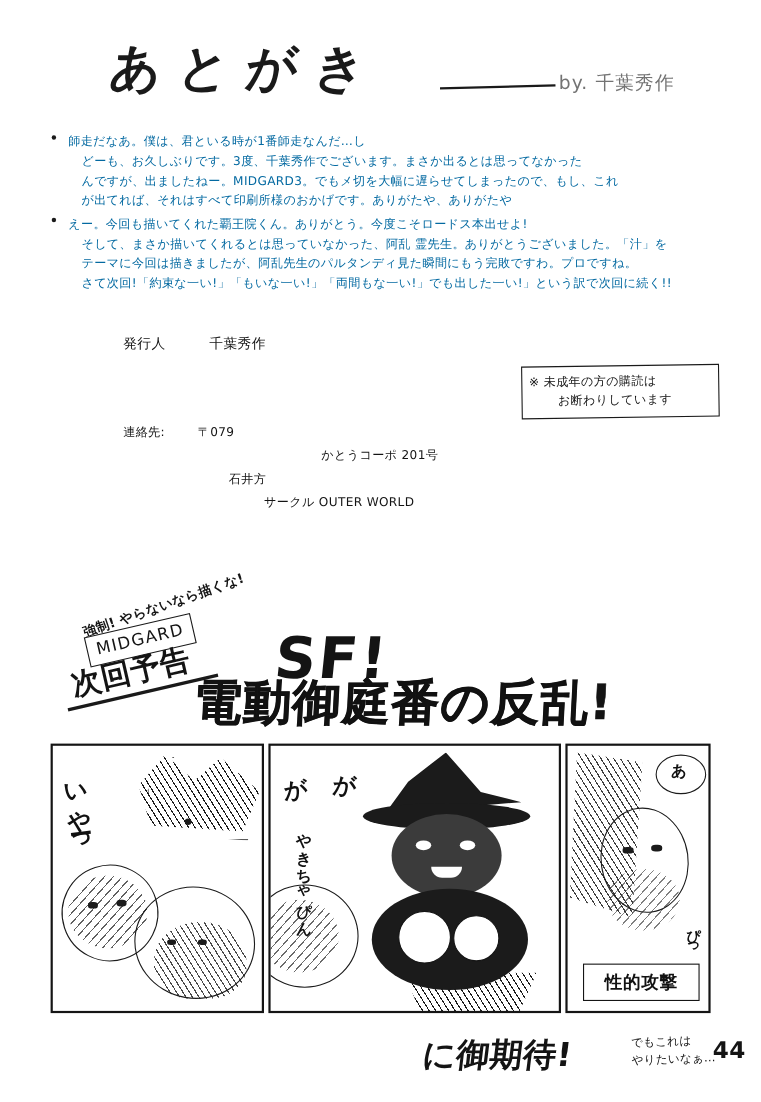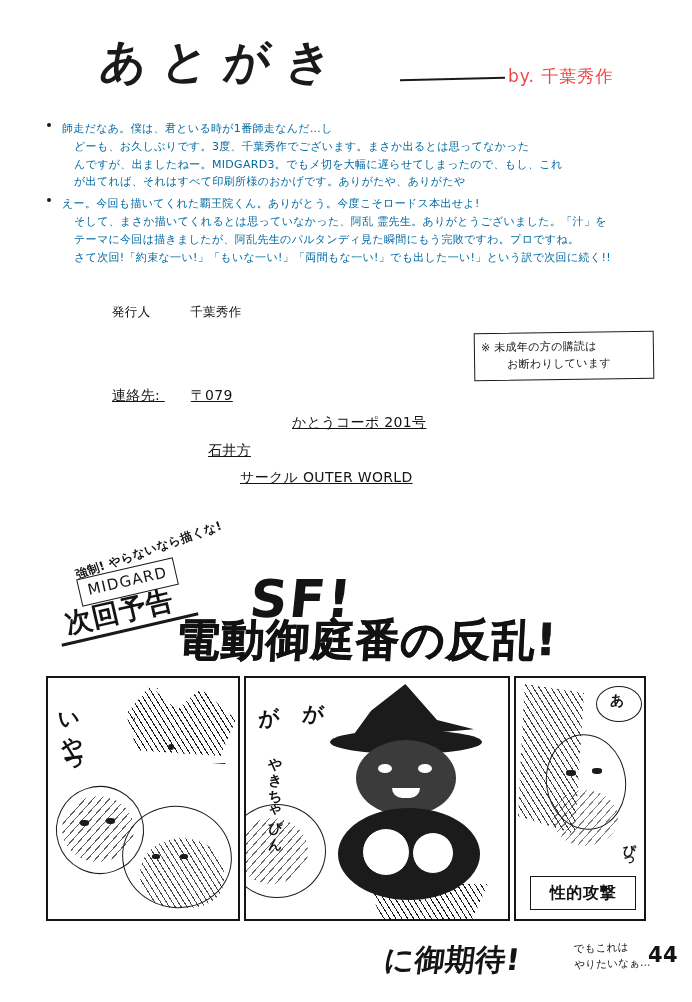--- a/index.html
+++ b/index.html
@@ -39,21 +39,21 @@
     color: #1a1a1a;
     transform: skewX(-5deg);
     white-space: nowrap;
   }
   #title-byline {
     position: absolute;
     left: 408px;
     top: 36px;
     font-size: 17px;
     letter-spacing: 0.06em;
-    color: #ef4444;
+    color: #737373;
     white-space: nowrap;
   }
   #title-underline {
     position: absolute;
     left: 300px;
     top: 50px;
     width: 105px;
     height: 2px;
     background: #1a1a1a;
     transform: rotate(-1.5deg);
@@ -98,24 +98,23 @@
     line-height: 1.95;
     white-space: nowrap;
   }
   .colo-row .lbl { display: inline-block; width: 74px; }
   #contact {
     left: 112px;
     top: 382px;
     width: 420px;
   }
   .contact-line {
-    font-size: 14px;
+    font-size: 11px;
     line-height: 1.95;
     white-space: nowrap;
-    text-decoration: underline;
   }
   .c-i1 { padding-left: 88px; }
   .c-i2 { padding-left: 180px; }
   .c-i3 { padding-left: 96px; }
   .c-i4 { padding-left: 128px; }
 
   
   #age-notice {
     left: 474px;
     top: 332px;

